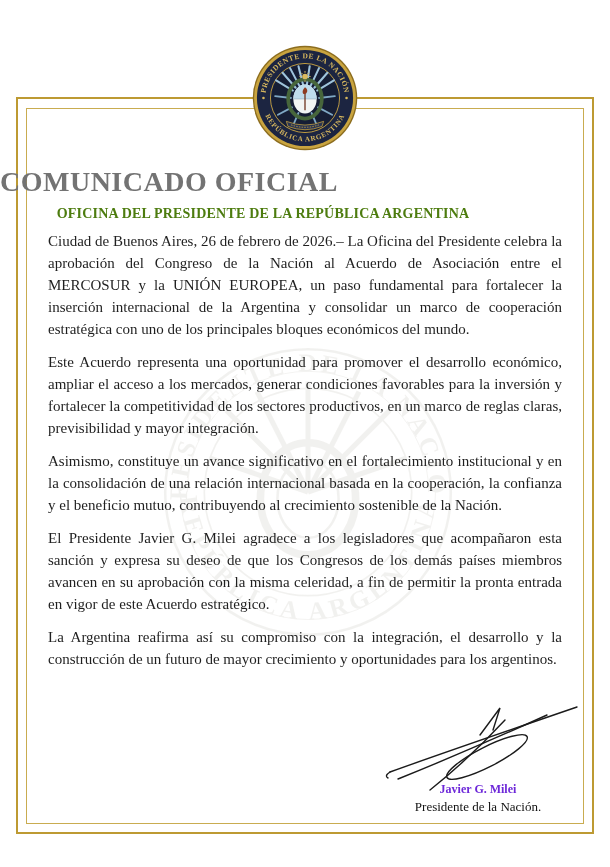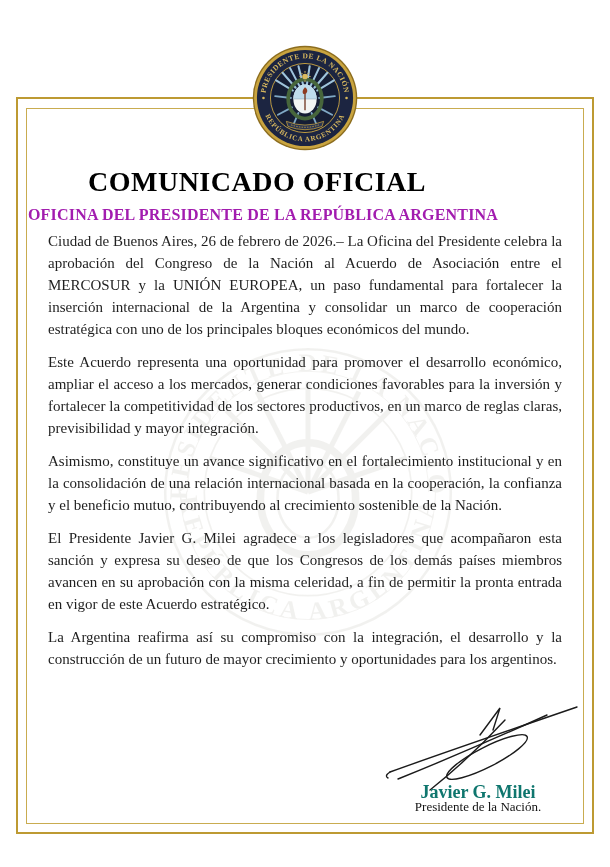--- a/index.html
+++ b/index.html
@@ -14,37 +14,37 @@
   }
   .border-inner{
     position:absolute;left:26px;top:108px;width:558px;height:716px;
     border:1.5px solid #C9AC50;box-sizing:border-box;z-index:2;
   }
   .watermark{
     position:absolute;left:138px;top:322px;width:340px;height:340px;
     opacity:0.085;z-index:1;
   }
   .doc-title{
-    position:absolute;top:166px;left:0;width:514px;text-align:center;
-    font-size:28px;font-weight:bold;letter-spacing:0.5px;color:#000000;z-index:3;
+    position:absolute;top:166px;left:0;width:514px;
+    font-size:28px;font-weight:bold;letter-spacing:0.5px;color:#737373;z-index:3;
   }
   .doc-subtitle{
     position:absolute;top:206px;left:0;width:526px;text-align:center;
-    font-size:16px;font-weight:bold;letter-spacing:0.2px;color:#a21caf;z-index:3;
+    font-size:14px;font-weight:bold;letter-spacing:0.2px;color:#4d7c0f;z-index:3;
   }
   .body-text{
     position:absolute;top:230px;left:48px;width:514px;
     font-size:15px;line-height:22px;text-align:justify;color:#1F1F1F;z-index:3;
   }
   .body-text p{margin:0 0 11px 0;}
   .seal{position:absolute;left:249px;top:42px;width:112px;height:112px;z-index:4;}
   .sig-svg{position:absolute;left:380px;top:698px;width:200px;height:94px;z-index:5;}
   .sig-name{
     position:absolute;left:388px;top:782px;width:180px;text-align:center;
-    font-size:18px;font-weight:bold;color:#0f766e;z-index:6;
+    font-size:12px;font-weight:bold;color:#6d28d9;z-index:6;
   }
   .sig-role{
     position:absolute;left:388px;top:799px;width:180px;text-align:center;
     font-size:13px;font-weight:normal;color:#121212;z-index:6;
   }
 </style>
 </head>
 <body>
 
 <div class="page">

